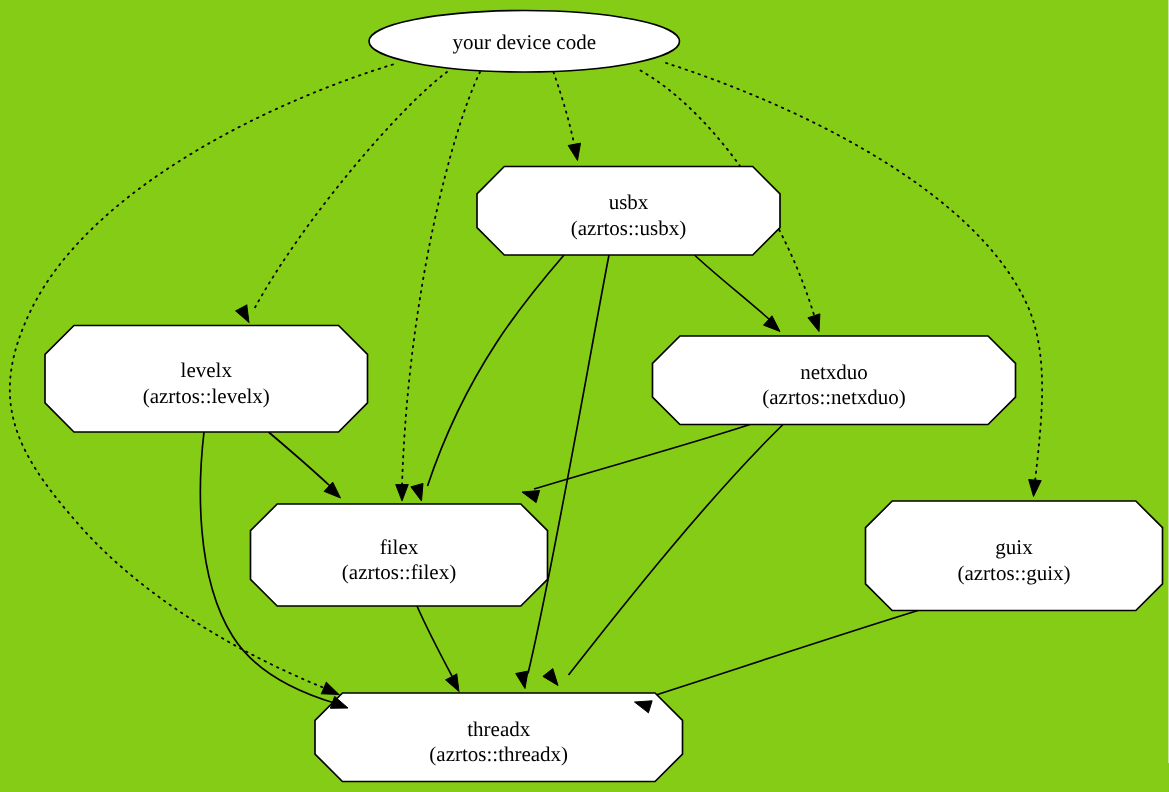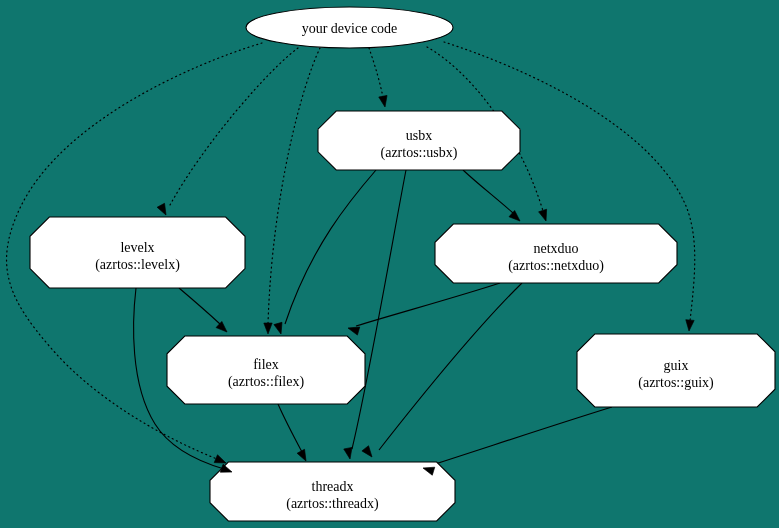--- a/index.html
+++ b/index.html
@@ -4,21 +4,21 @@
 <style>
   html, body {
     margin: 0;
     padding: 0;
     background: #ffffff;
   }
   #canvas {
     position: relative;
     width: 779px;
     height: 528px;
-    background: #0f766e;
+    background: #84cc16;
     overflow: hidden;
     font-family: "Liberation Serif", "DejaVu Serif", serif;
   }
   #graph-svg {
     position: absolute;
     left: 0;
     top: 0;
     width: 779px;
     height: 528px;
   }

